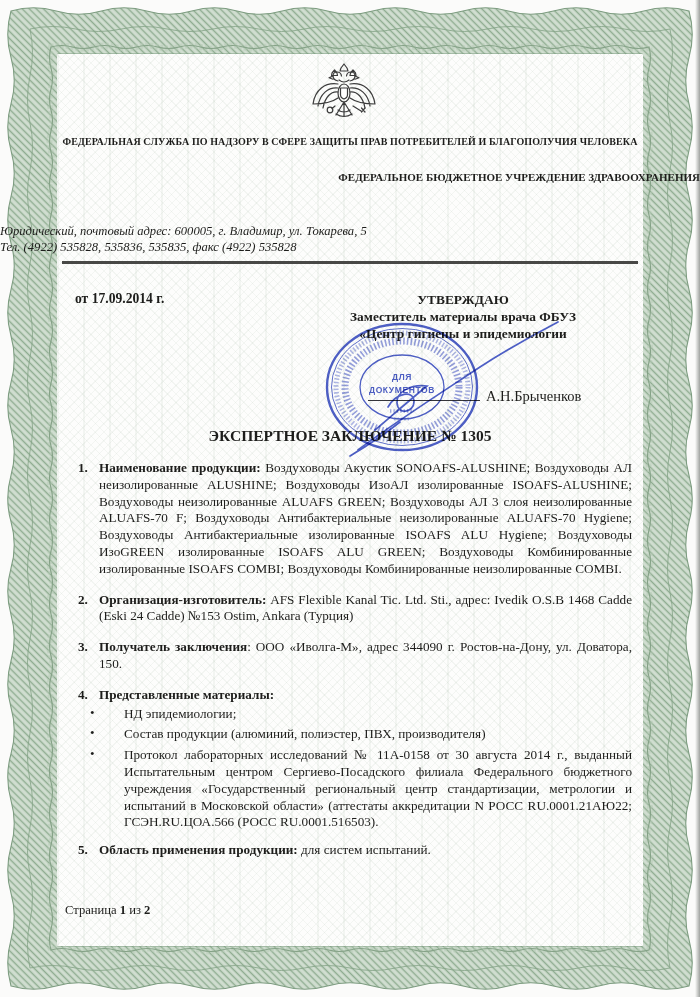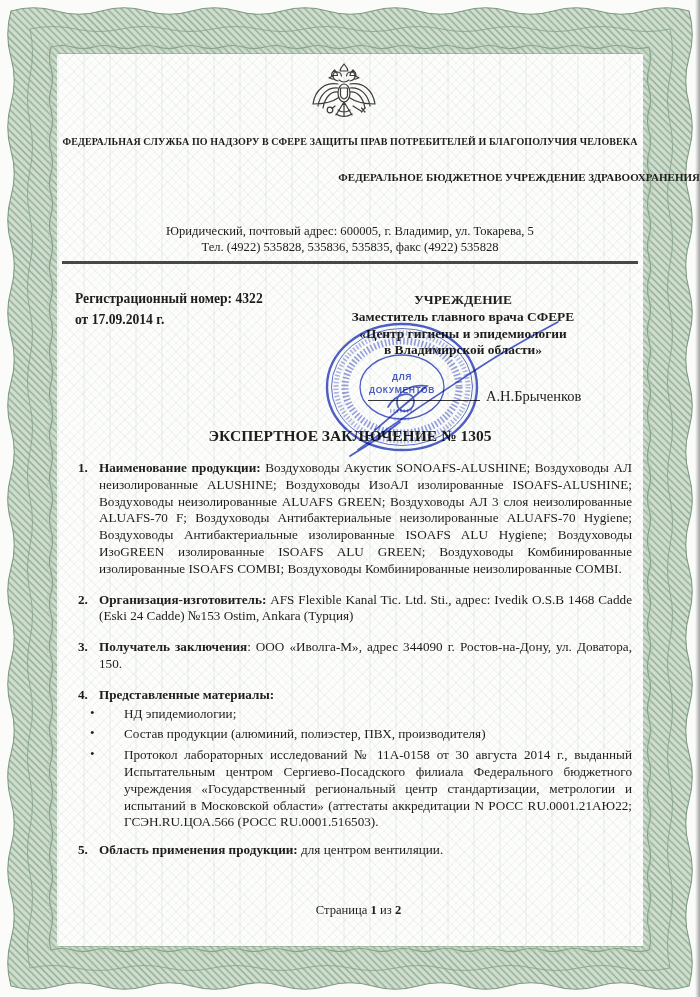--- a/index.html
+++ b/index.html
@@ -16,39 +16,39 @@
       repeating-linear-gradient(135deg, rgba(140,165,140,.09) 0 1px, transparent 1px 6px),
       repeating-linear-gradient(90deg, rgba(150,175,150,.10) 0 2px, transparent 2px 26px),
       #fdfdfc;
   }
   .abs{position:absolute;}
   .emblem{left:311px;top:60px;width:66px;height:66px;z-index:1;}
   .agency{left:0;top:136px;width:100%;text-align:center;font-weight:bold;
           font-size:10px;white-space:nowrap;z-index:1;letter-spacing:.1px;}
   .orgtitle{left:0;top:168px;width:100%;text-align:right;font-weight:bold;
           font-size:11px;line-height:18px;z-index:1;}
-  .contacts{left:0;top:224px;width:100%;text-align:center;font-size:12.6px;
-          line-height:15.5px;z-index:1;}
+  .contacts{left:0;top:224px;width:100%;text-align:left;font-size:12.6px;
+          line-height:15.5px;z-index:1;font-style:italic;}
   .rule{left:62px;top:261px;width:576px;height:3px;background:#484846;z-index:1;}
   .regblock{left:75px;top:288px;font-weight:bold;font-size:13.6px;line-height:21px;z-index:1;}
   .approval{left:325px;top:292px;width:276px;text-align:center;font-weight:bold;
           font-size:13.4px;line-height:16.8px;z-index:1;}
   .sigrow{left:368px;top:387px;z-index:1;white-space:nowrap;}
   .sigline{display:inline-block;width:112px;height:13px;border-bottom:1.4px solid #35353a;vertical-align:baseline;}
   .signer{font-weight:normal;font-size:14.5px;margin-left:6px;}
   .doctitle{left:0;top:427px;width:100%;text-align:center;font-weight:bold;font-size:15.5px;z-index:1;}
   .list{left:78px;top:460px;width:554px;font-size:13.2px;line-height:16.8px;
         text-align:justify;z-index:1;}
   .item{position:relative;padding-left:21px;margin-bottom:14px;}
   .item .num{position:absolute;left:0;top:0;font-weight:bold;}
   .item .lbl{font-weight:bold;}
   .bullets{margin-top:2px;}
   .bullet{position:relative;padding-left:25px;margin-bottom:4px;text-align:justify;}
   .bullet .dot{position:absolute;left:-9px;top:-1px;font-size:13px;}
-  .footer{left:75px;top:903px;width:567px;text-align:center;font-size:12.6px;z-index:1;}
+  .footer{left:65px;top:903px;width:567px;text-align:left;font-size:12.6px;z-index:1;}
   .footer b{font-weight:bold;}
   #stamp-svg{left:322px;top:319px;z-index:2;mix-blend-mode:multiply;opacity:.92;}
   #sig-svg{left:330px;top:312px;z-index:2;mix-blend-mode:multiply;opacity:.9;}
   .stamp-text{font-family:"Liberation Sans","DejaVu Sans",sans-serif;font-weight:bold;letter-spacing:.6px;}
   .scan-edge{position:absolute;right:0;top:0;width:5px;height:100%;z-index:3;
      background:linear-gradient(90deg, rgba(0,0,0,0) 0%, rgba(85,90,85,.55) 100%);}
 </style>
 </head>
 <body>
 
@@ -95,29 +95,27 @@
 </div>
 
 <div class="abs contacts">
   <div>Юридический, почтовый адрес: 600005, г. Владимир, ул. Токарева, 5</div>
   <div>Тел. (4922) 535828, 535836, 535835, факс (4922) 535828</div>
 </div>
 
 <div class="abs rule"></div>
 
 <div class="abs regblock">
-  <div>Регистрационный номер: 4322</div>
   <div>от  17.09.2014 г.</div>
 </div>
 
 <div class="abs approval">
-  <div>УЧРЕЖДЕНИЕ</div>
-  <div>Заместитель главного врача СФЕРЕ</div>
+  <div>УТВЕРЖДАЮ</div>
+  <div>Заместитель материалы врача ФБУЗ</div>
   <div>«Центр гигиены и эпидемиологии</div>
-  <div>в Владимирской области»</div>
 </div>
 
 <div class="abs sigrow">
   <span class="sigline"></span><span class="signer">А.Н.Брыченков</span>
 </div>
 
 <div class="abs doctitle">ЭКСПЕРТНОЕ ЗАКЛЮЧЕНИЕ № 1305</div>
 
 <div class="abs list">
   <div class="item">
@@ -145,21 +143,21 @@
         <span>Состав продукции (алюминий, полиэстер, ПВХ, производителя)</span>
       </div>
       <div class="bullet">
         <span class="dot">•</span>
         <span>Протокол лабораторных исследований № 11А-0158 от 30 августа 2014 г., выданный Испытательным центром Сергиево-Посадского филиала Федерального бюджетного учреждения «Государственный региональный центр стандартизации, метрологии и испытаний в Московской области» (аттестаты аккредитации N РОСС RU.0001.21АЮ22; ГСЭН.RU.ЦОА.566 (РОСС RU.0001.516503).</span>
       </div>
     </div>
   </div>
   <div class="item">
     <span class="num">5.</span>
-    <span class="lbl">Область применения продукции:</span><span> для центром вентиляции.</span>
+    <span class="lbl">Область применения продукции:</span><span> для систем испытаний.</span>
   </div>
 </div>
 
 <div class="abs footer">
   <span>Страница</span>
   <b>1</b>
   <span>из</span>
   <b>2</b>
 </div>
 

